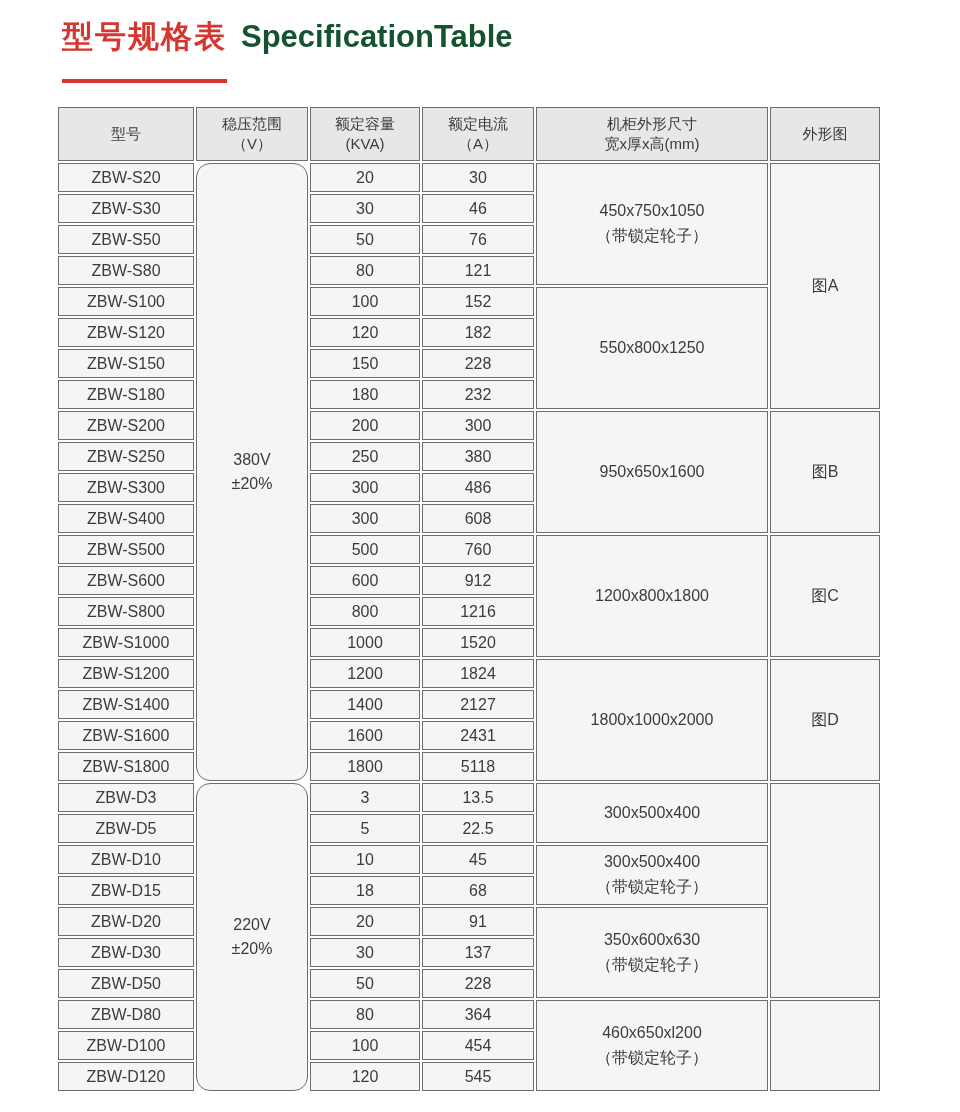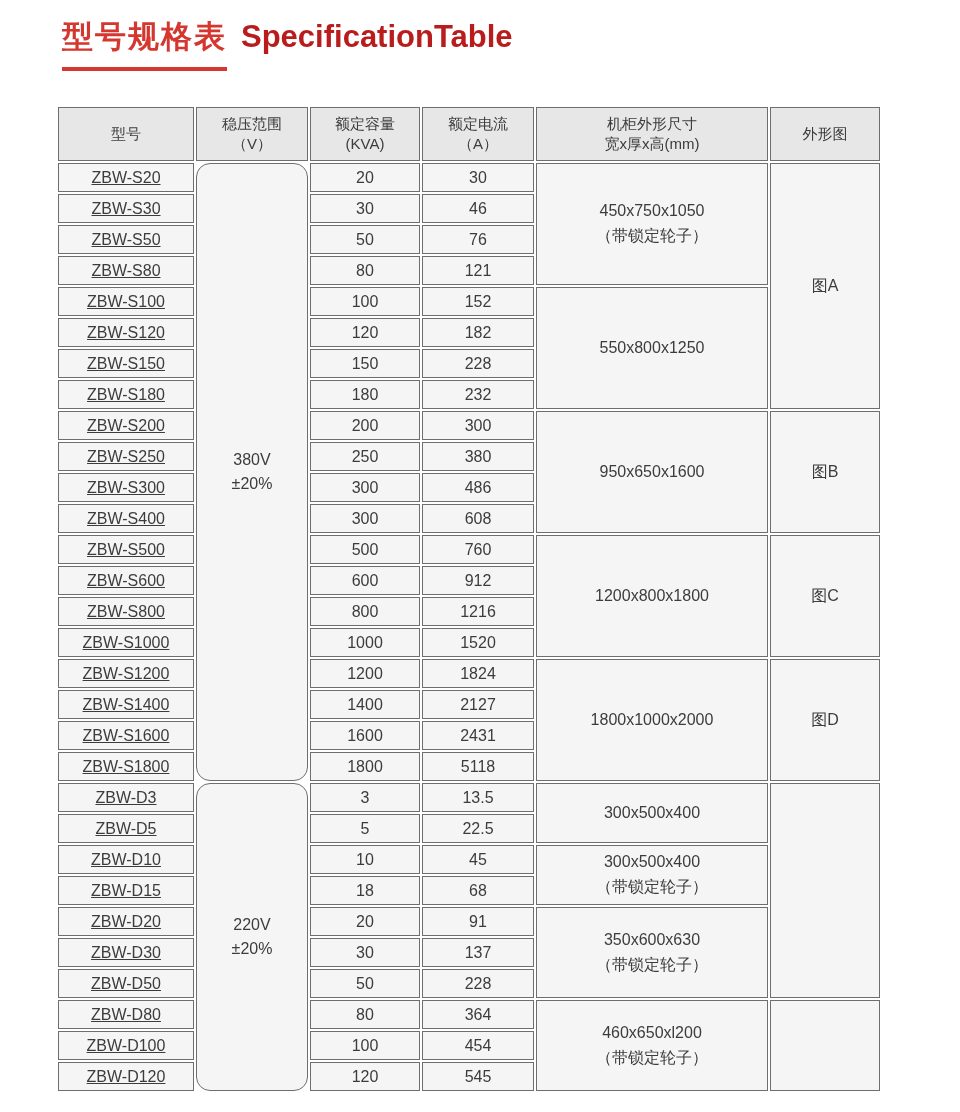--- a/index.html
+++ b/index.html
@@ -14,25 +14,25 @@
     position:absolute;left:62px;top:16px;
     display:flex;align-items:baseline;gap:14px;
     white-space:nowrap;
   }
   .t-zh{
     display:inline-block;
     color:#d4372f;
     font-size:31px;
     font-weight:600;
     letter-spacing:2px;
-    padding-bottom:9px;
+    padding-bottom:21px;
     border-bottom:4px solid #d4372f;
   }
   .t-en{
-    color:#b91c1c;
+    color:#14532d;
     font-size:31px;
     font-weight:600;
     letter-spacing:0px;
   }
   table.spec{
     position:absolute;left:56px;top:105px;
     width:826px;
     table-layout:fixed;
     border-collapse:separate;
     border-spacing:2px;
@@ -51,21 +51,21 @@
     height:54px;
     font-weight:400;
     font-size:15px;
     line-height:1.35;
   }
   table.spec td{
     height:29px;
     font-size:16px;
     background:#f5f5f5;
   }
-  td.model{background:#efefef;font-size:16px;text-decoration:underline;}
+  td.model{background:#efefef;font-size:16px;}
   td.voltage{background:#eeeeee;font-size:16px;line-height:1.5;border-radius:14px;}
   td.dims{font-size:16px;line-height:1.55;}
   td.fig{font-size:16px;}
   td.num{font-size:15.5px;}
 </style>
 </head>
 <body>
 
 <div class="page">
 

